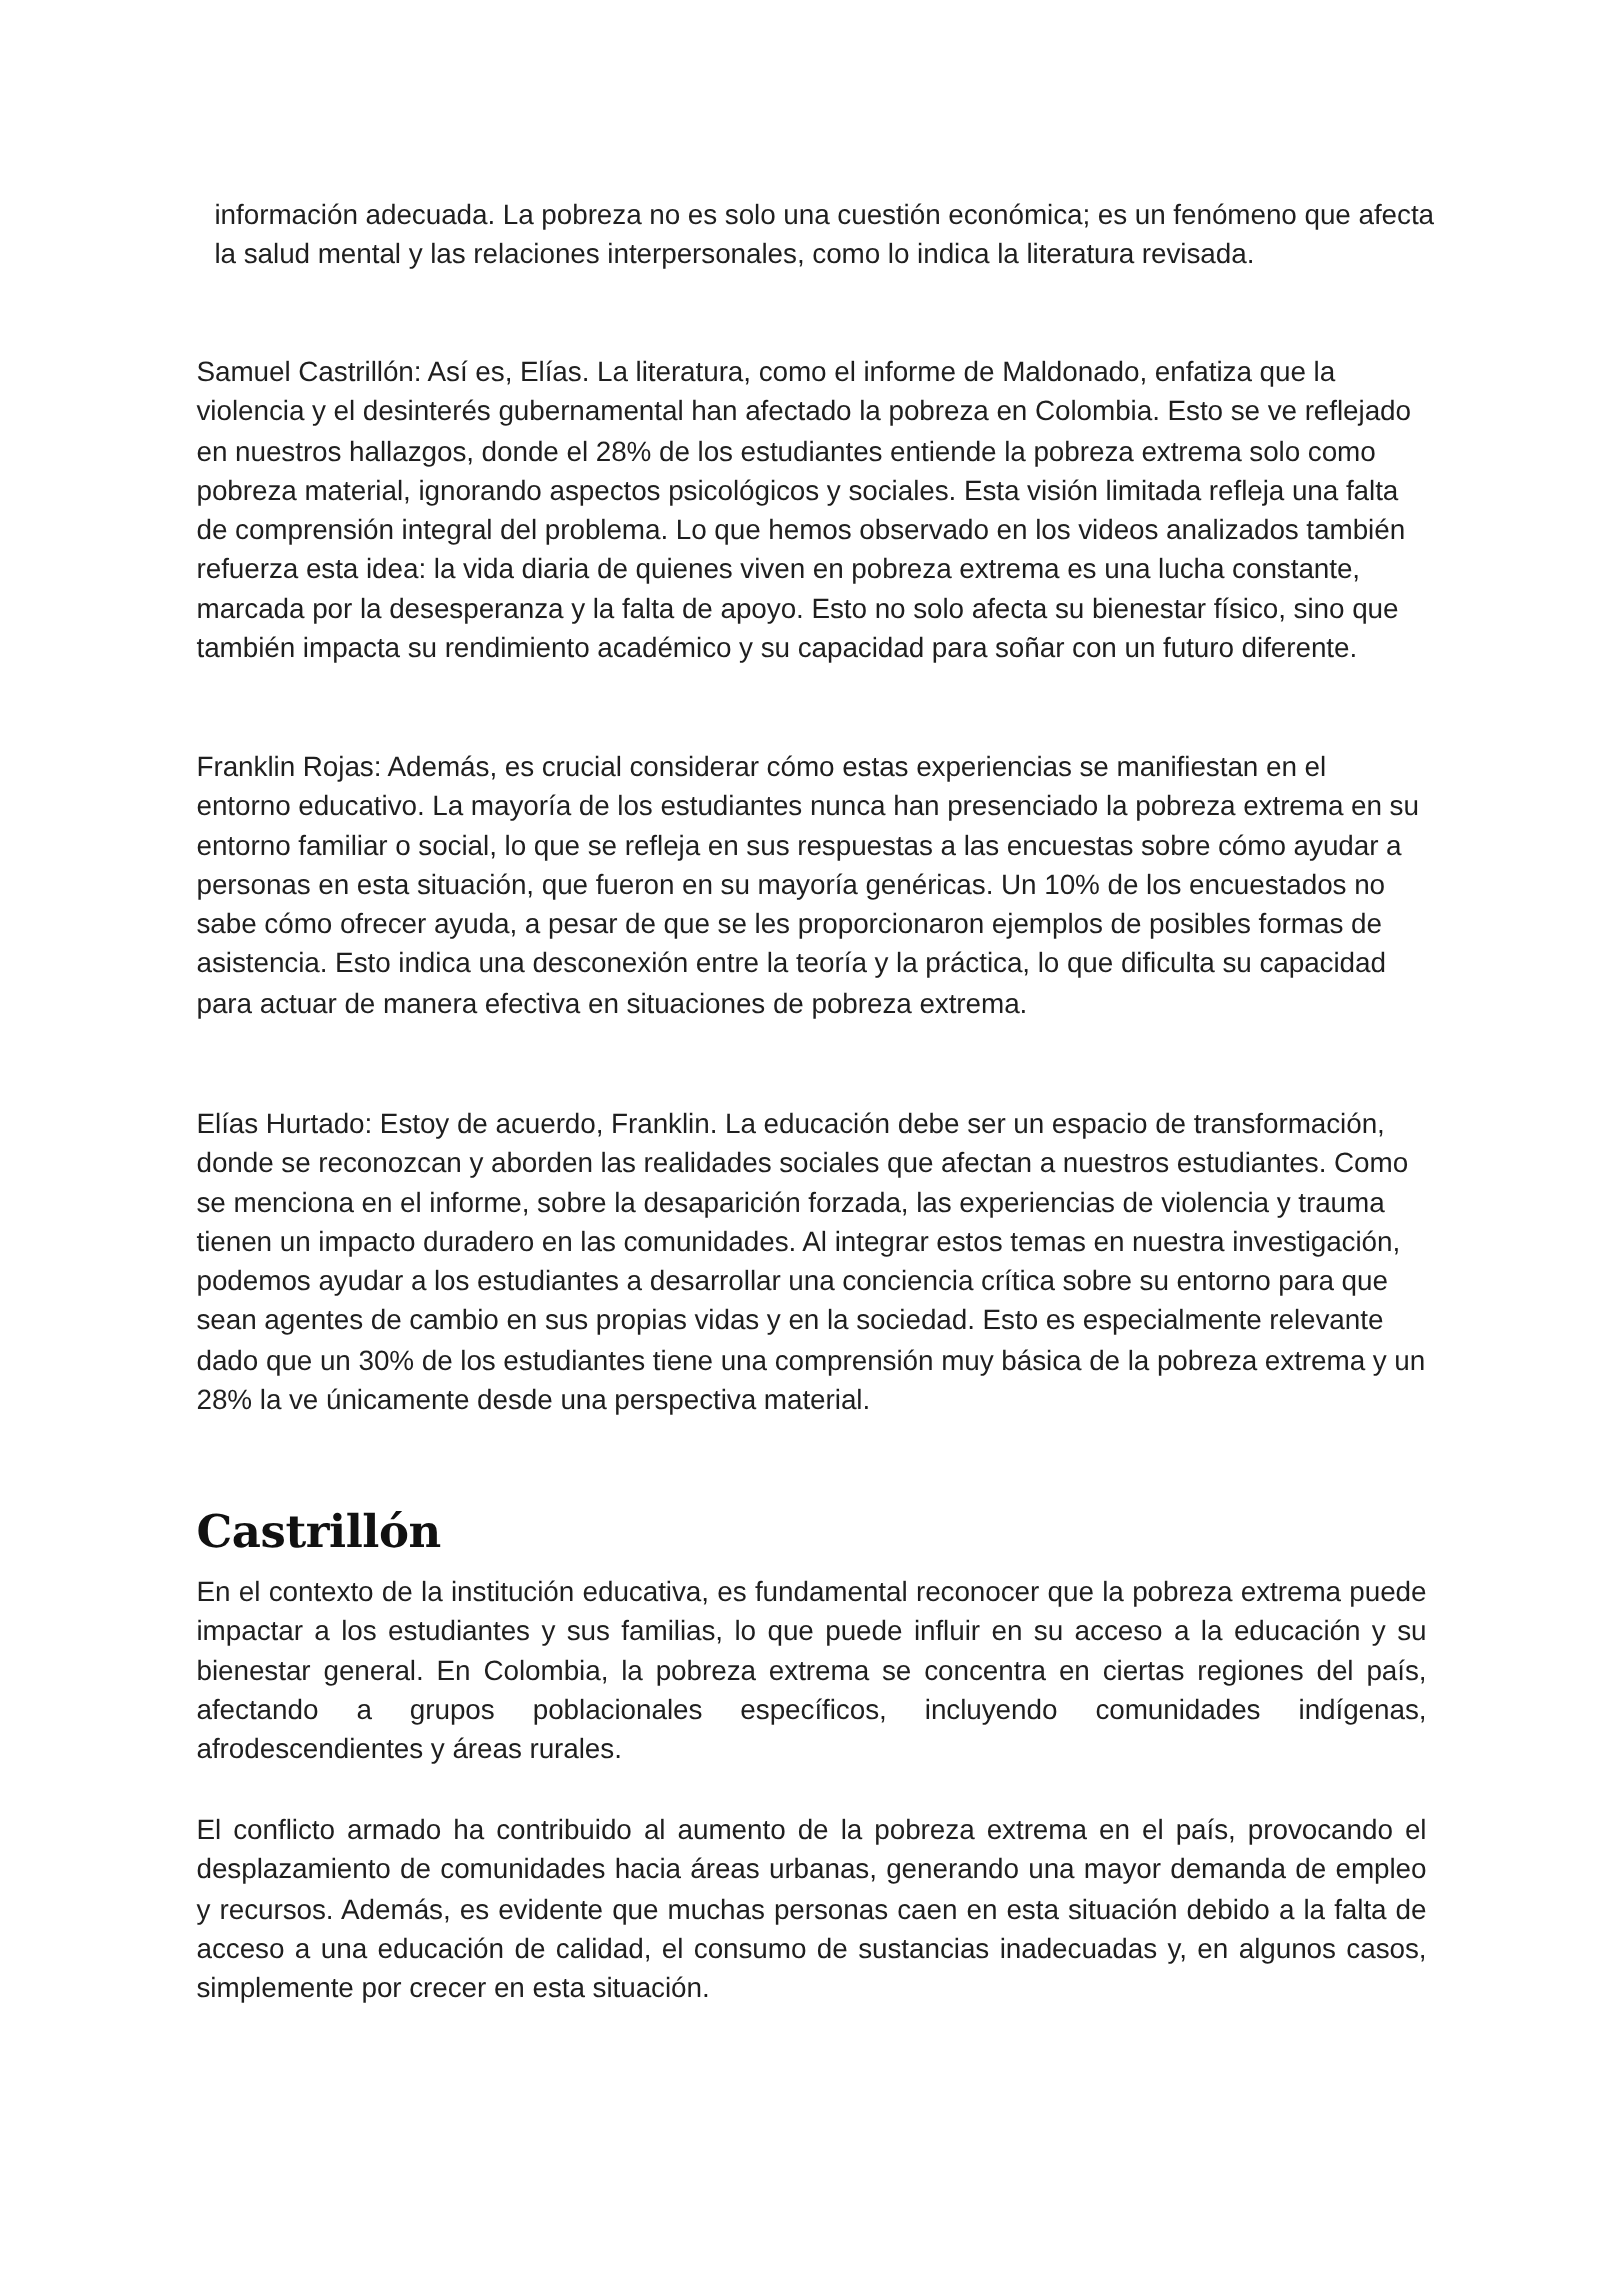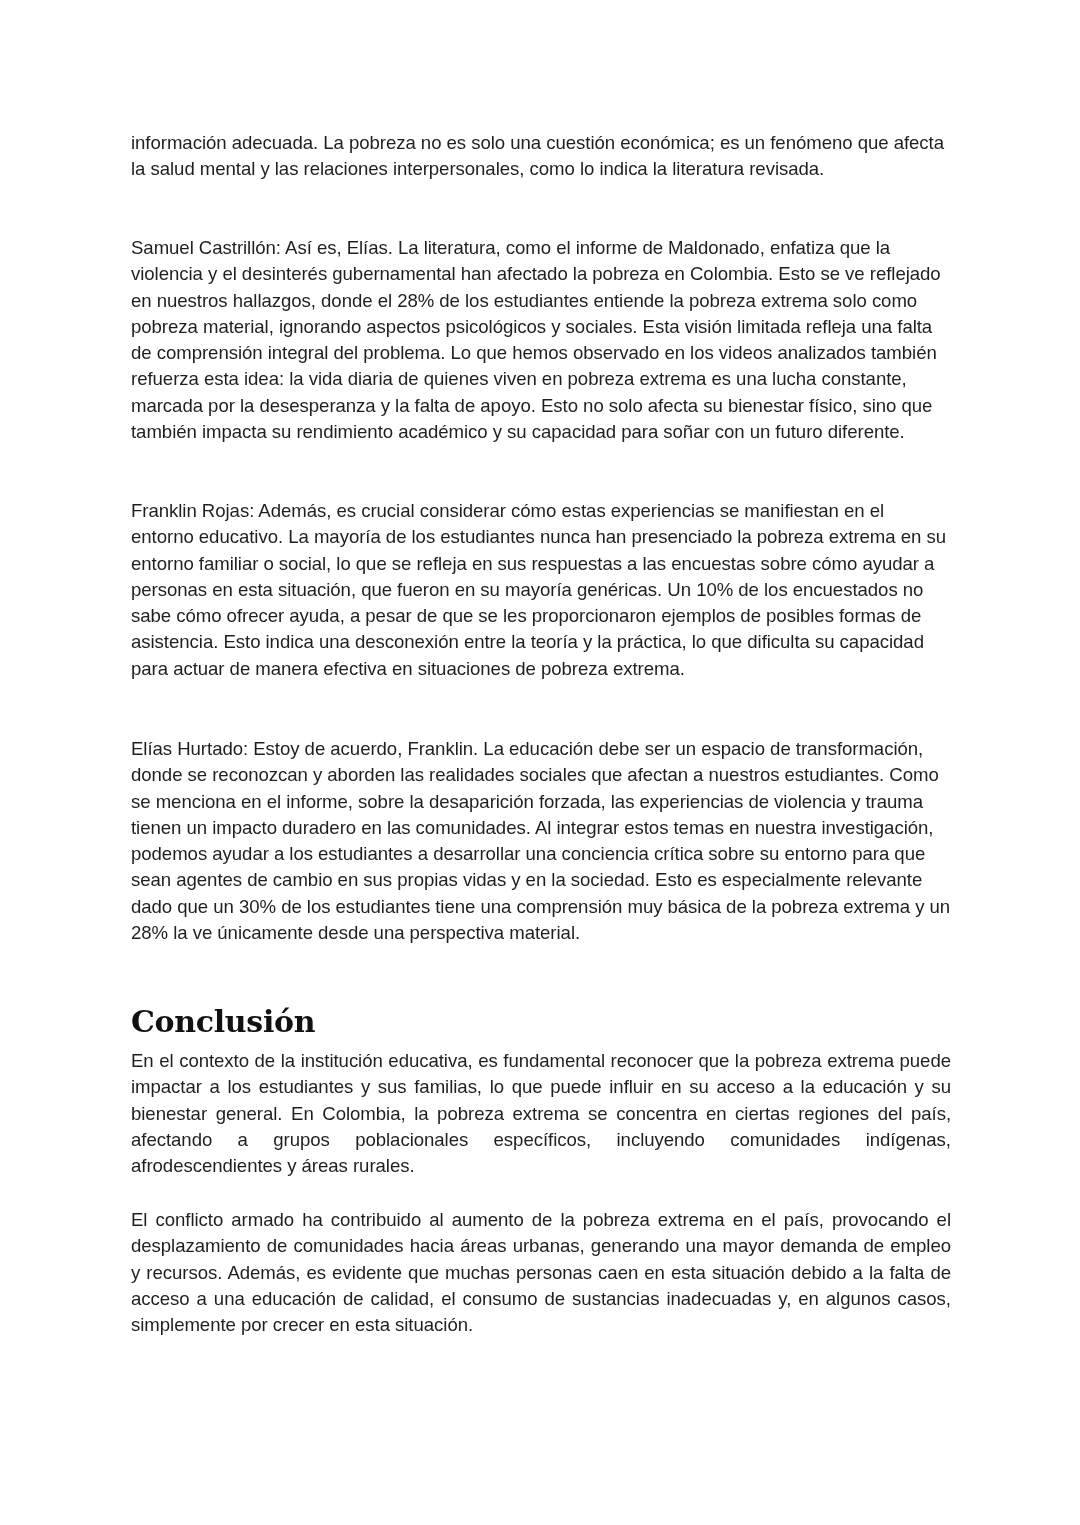--- a/index.html
+++ b/index.html
@@ -44,27 +44,27 @@
       line-height: 36px;
       color: #111111;
       letter-spacing: -0.3px;
     }
   </style>
 </head>
 <body>
 
 <div class="page">
 
-  <p class="para" style="top:130px;">información adecuada. La pobreza no es solo una cuestión económica; es un fenómeno que afecta la salud mental y las relaciones interpersonales, como lo indica la literatura revisada.</p>
+  <p class="para" style="top:130px;margin-left:12px;">información adecuada. La pobreza no es solo una cuestión económica; es un fenómeno que afecta la salud mental y las relaciones interpersonales, como lo indica la literatura revisada.</p>
 
   <p class="para" style="top:235px;">Samuel Castrillón: Así es, Elías. La literatura, como el informe de Maldonado, enfatiza que la violencia y el desinterés gubernamental han afectado la pobreza en Colombia. Esto se ve reflejado en nuestros hallazgos, donde el 28% de los estudiantes entiende la pobreza extrema solo como pobreza material, ignorando aspectos psicológicos y sociales. Esta visión limitada refleja una falta de comprensión integral del problema. Lo que hemos observado en los videos analizados también refuerza esta idea: la vida diaria de quienes viven en pobreza extrema es una lucha constante, marcada por la desesperanza y la falta de apoyo. Esto no solo afecta su bienestar físico, sino que también impacta su rendimiento académico y su capacidad para soñar con un futuro diferente.</p>
 
   <p class="para" style="top:498px;">Franklin Rojas: Además, es crucial considerar cómo estas experiencias se manifiestan en el entorno educativo. La mayoría de los estudiantes nunca han presenciado la pobreza extrema en su entorno familiar o social, lo que se refleja en sus respuestas a las encuestas sobre cómo ayudar a personas en esta situación, que fueron en su mayoría genéricas. Un 10% de los encuestados no sabe cómo ofrecer ayuda, a pesar de que se les proporcionaron ejemplos de posibles formas de asistencia. Esto indica una desconexión entre la teoría y la práctica, lo que dificulta su capacidad para actuar de manera efectiva en situaciones de pobreza extrema.</p>
 
   <p class="para" style="top:736px;">Elías Hurtado: Estoy de acuerdo, Franklin. La educación debe ser un espacio de transformación, donde se reconozcan y aborden las realidades sociales que afectan a nuestros estudiantes. Como se menciona en el informe,  sobre la desaparición forzada, las experiencias de violencia y trauma tienen un impacto duradero en las comunidades. Al integrar estos temas en nuestra investigación, podemos ayudar a los estudiantes a desarrollar una conciencia crítica sobre su entorno para que sean agentes de cambio en sus propias vidas y en la sociedad. Esto es especialmente relevante dado que un 30% de los estudiantes tiene una comprensión muy básica de la pobreza extrema y un 28% la ve únicamente desde una perspectiva material.</p>
 
-  <h2 class="heading" style="top:1004px;">Conclusión</h2>
+  <h2 class="heading" style="top:1004px;">Castrillón</h2>
 
   <p class="para justify" style="top:1048px;">En el contexto de la institución educativa, es fundamental reconocer que la pobreza extrema puede impactar a los estudiantes y sus familias, lo que puede influir en su acceso a la educación y su bienestar general. En Colombia, la pobreza extrema se concentra en ciertas regiones del país, afectando a grupos poblacionales específicos, incluyendo comunidades indígenas, afrodescendientes y áreas rurales.</p>
 
   <p class="para justify" style="top:1207px;">El conflicto armado ha contribuido al aumento de la pobreza extrema en el país, provocando el desplazamiento de comunidades hacia áreas urbanas, generando una mayor demanda de empleo y recursos. Además, es evidente que muchas personas caen en esta situación debido a la falta de acceso a una educación de calidad, el consumo de sustancias inadecuadas y, en algunos casos, simplemente por crecer en esta situación.</p>
 
 </div>
 
 </body></html>

